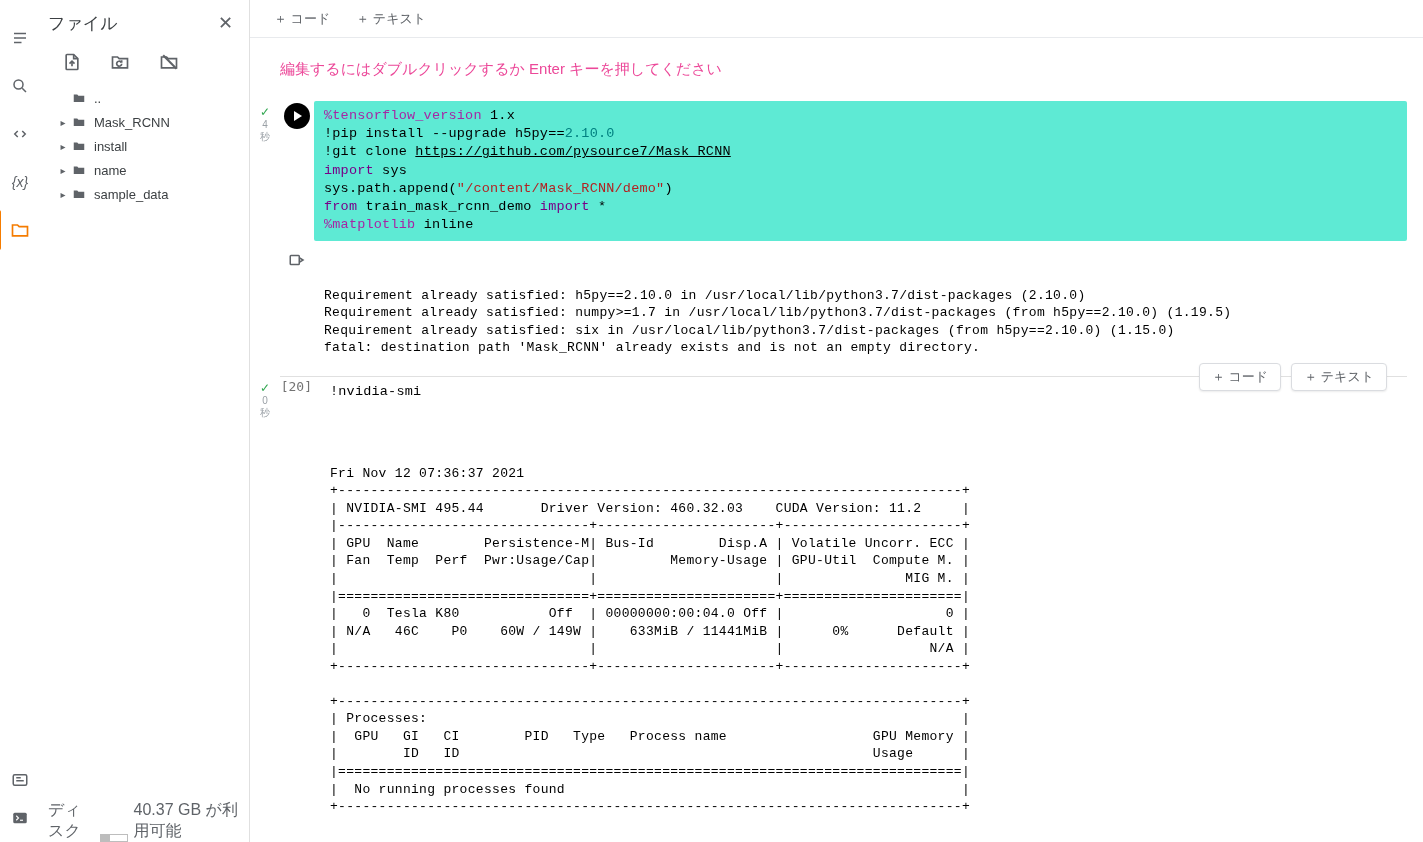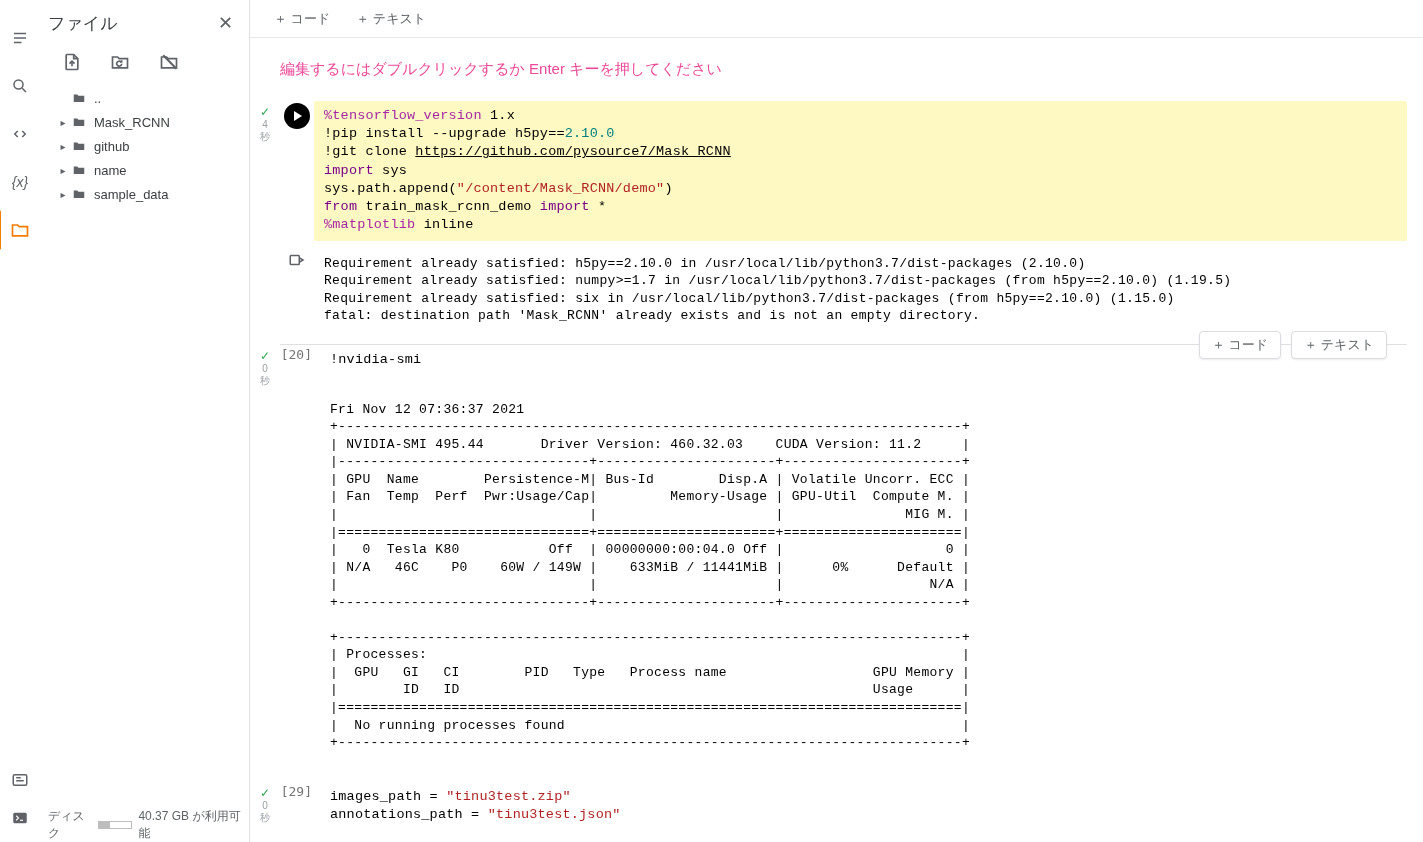--- a/index.html
+++ b/index.html
@@ -18,44 +18,44 @@
   .close-x { font-size:18px; color:#5f6368; cursor:pointer; padding:4px;}
   .files-toolbar { display:flex; gap:28px; padding:10px 0 10px 22px; color:#5f6368; }
   .files-toolbar .tb-icon { cursor:pointer; }
   .file-tree { padding:4px 0 0 6px; flex:1; overflow:auto;}
   .tree-row { display:flex; align-items:center; height:24px; padding-left:4px; cursor:pointer; color:#3c4043;}
   .caret { width:14px; text-align:center; font-size:10px; color:#5f6368; }
   .tree-icon { width:18px; display:inline-flex; justify-content:center; color:#5f6368; margin-right:6px;}
   .tree-label { font-size:13px; }
   .tree-row.depth1 { padding-left:10px; }
   .tree-row.depth2 { padding-left:28px; }
-  .disk-bar { padding:8px 8px 0 8px; font-size:12px; color:#5f6368; border-top:0; display:flex; align-items:center; gap:6px;}
+  .disk-bar { padding:8px 8px 0 8px; font-size:16px; color:#5f6368; border-top:0; display:flex; align-items:flex-end; gap:6px;}
   .disk-meter { width:38px; height:8px; border:1px solid #bdbdbd; background:#fff; position:relative; }
   .disk-meter-fill { position:absolute; left:0; top:0; bottom:0; width:35%; background:#bdbdbd; }
   
   .main { flex:1; display:flex; flex-direction:column; overflow:hidden; }
   .top-toolbar { height:38px; border-bottom:1px solid #e8eaed; display:flex; align-items:center; padding-left:14px; gap:6px;}
   .tb-btn { color:#5f6368; font-size:13px; padding:4px 10px; cursor:pointer; border-radius:4px;}
   .content { flex:1; overflow:auto; padding:0 0 20px 0; position:relative;}
   
   .text-cell { padding:22px 0 22px 30px; font-size:15px; color:#ec4899; }
   
   .cell { display:flex; padding:0 16px 0 0; position:relative;}
-  .cell.code-bg .code-body { background:#fef9c3; }
+  .cell.code-bg .code-body { background:#5eead4; }
   .gutter { width:30px; display:flex; flex-direction:column; align-items:center; padding-top:4px; color:#5f6368; font-size:11px;}
   .gutter .check { color:#34a853; font-size:12px; }
   .gutter .sub { color:#9aa0a6; font-size:10px; line-height:1.2; text-align:center;}
   .exec-col { width:34px; display:flex; justify-content:center; padding-top:2px;}
   .run-btn { width:26px; height:26px; border-radius:50%; background:#000; display:flex; align-items:center; justify-content:center; cursor:pointer;}
   .run-btn .tri { width:0; height:0; border-left:8px solid #fff; border-top:5px solid transparent; border-bottom:5px solid transparent; margin-left:2px;}
   .out-icon { color:#5f6368; }
   .prompt { width:40px; text-align:right; padding-right:8px; padding-top:2px; font-family: 'Menlo','Consolas',monospace; font-size:13px; color:#737373;}
   .code-body { flex:1; padding:6px 10px; border-radius:2px; }
   pre.code, pre.output { margin:0; font-family:'Menlo','Consolas','Courier New',monospace; font-size:13.5px; line-height:1.35; white-space:pre; color:#000; letter-spacing:0.2px;}
-  pre.output { font-size:13px; letter-spacing:0.3px;}
+  pre.output { font-size:13px; letter-spacing:0.3px;margin-top:32px;}
   
   .c-magic { color:#a626a4; }
   .c-num { color:#008080; }
   .c-kw { color:#770088; }
   .c-str { color:#b22222; }
   .c-link { color:#000; text-decoration:underline; }
   
   .insert-bar { position:relative; height:0; }
   .insert-bar .line { position:absolute; left:30px; right:16px; top:-1px; border-top:1px solid #e0e0e0; }
   .insert-bar .btns { position:absolute; right:36px; top:-14px; display:flex; gap:10px; }
@@ -161,21 +161,21 @@
           </span>
         <span class="tree-label">Mask_RCNN</span>
       </div>
       <div class="tree-row depth1">
         <span class="caret">▸</span>
         <span class="tree-icon">
             <svg width="16" height="14" viewBox="0 0 24 24" fill="#5f6368">
               <path d="M3 6h6l2 2h10v11H3z"></path>
             </svg>
           </span>
-        <span class="tree-label">github</span>
+        <span class="tree-label">install</span>
       </div>
       <div class="tree-row depth1">
         <span class="caret">▸</span>
         <span class="tree-icon">
             <svg width="16" height="14" viewBox="0 0 24 24" fill="#5f6368">
               <path d="M3 6h6l2 2h10v11H3z"></path>
             </svg>
           </span>
         <span class="tree-label">name</span>
       </div>

